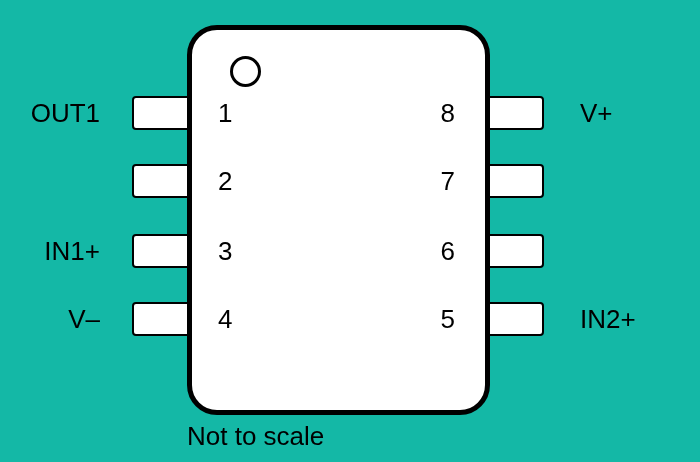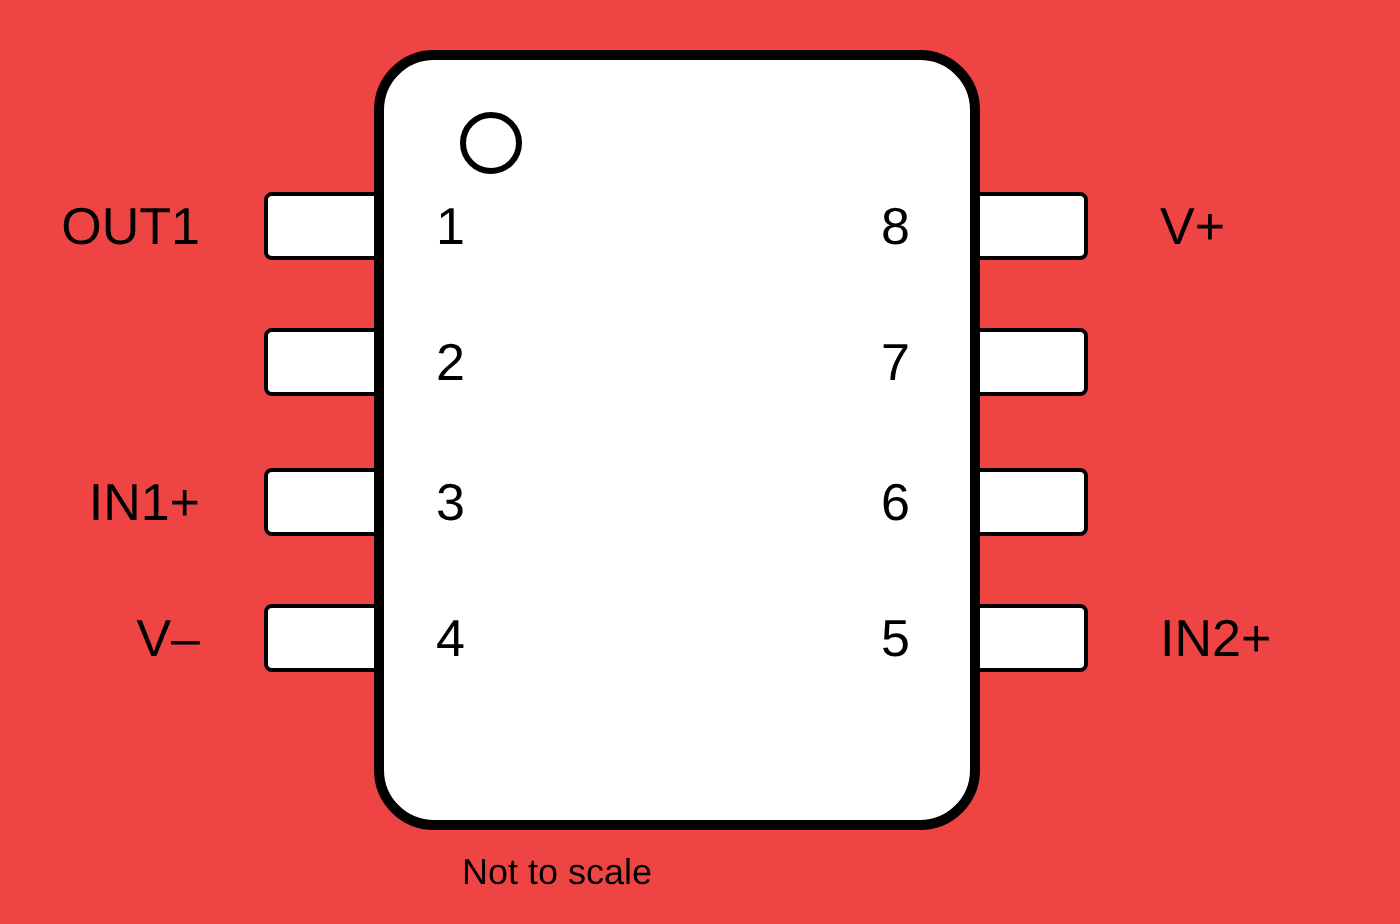--- a/index.html
+++ b/index.html
@@ -4,21 +4,21 @@
 <style>
   html, body {
     margin: 0;
     padding: 0;
     background: #ffffff;
   }
   .canvas {
     position: relative;
     width: 700px;
     height: 462px;
-    background: #ef4444;
+    background: #14b8a6;
     font-family: "Liberation Sans", sans-serif;
     color: #000000;
     overflow: hidden;
   }
   
   .ic-body {
     position: absolute;
     left: 187px;
     top: 25px;
     width: 303px;
@@ -85,24 +85,23 @@
   .num-right {
     left: 415px;
     width: 40px;
     text-align: right;
     z-index: 4;
   }
   .note {
     position: absolute;
     left: 187px;
     top: 421px;
-    font-size: 18px;
+    font-size: 26px;
     line-height: 30px;
     z-index: 4;
-    margin-left: 44px;
   }
 </style>
 </head>
 <body>
 
 <div class="canvas">
 
   <div class="ic-body"></div>
   <div class="pin1-dot"></div>
 

